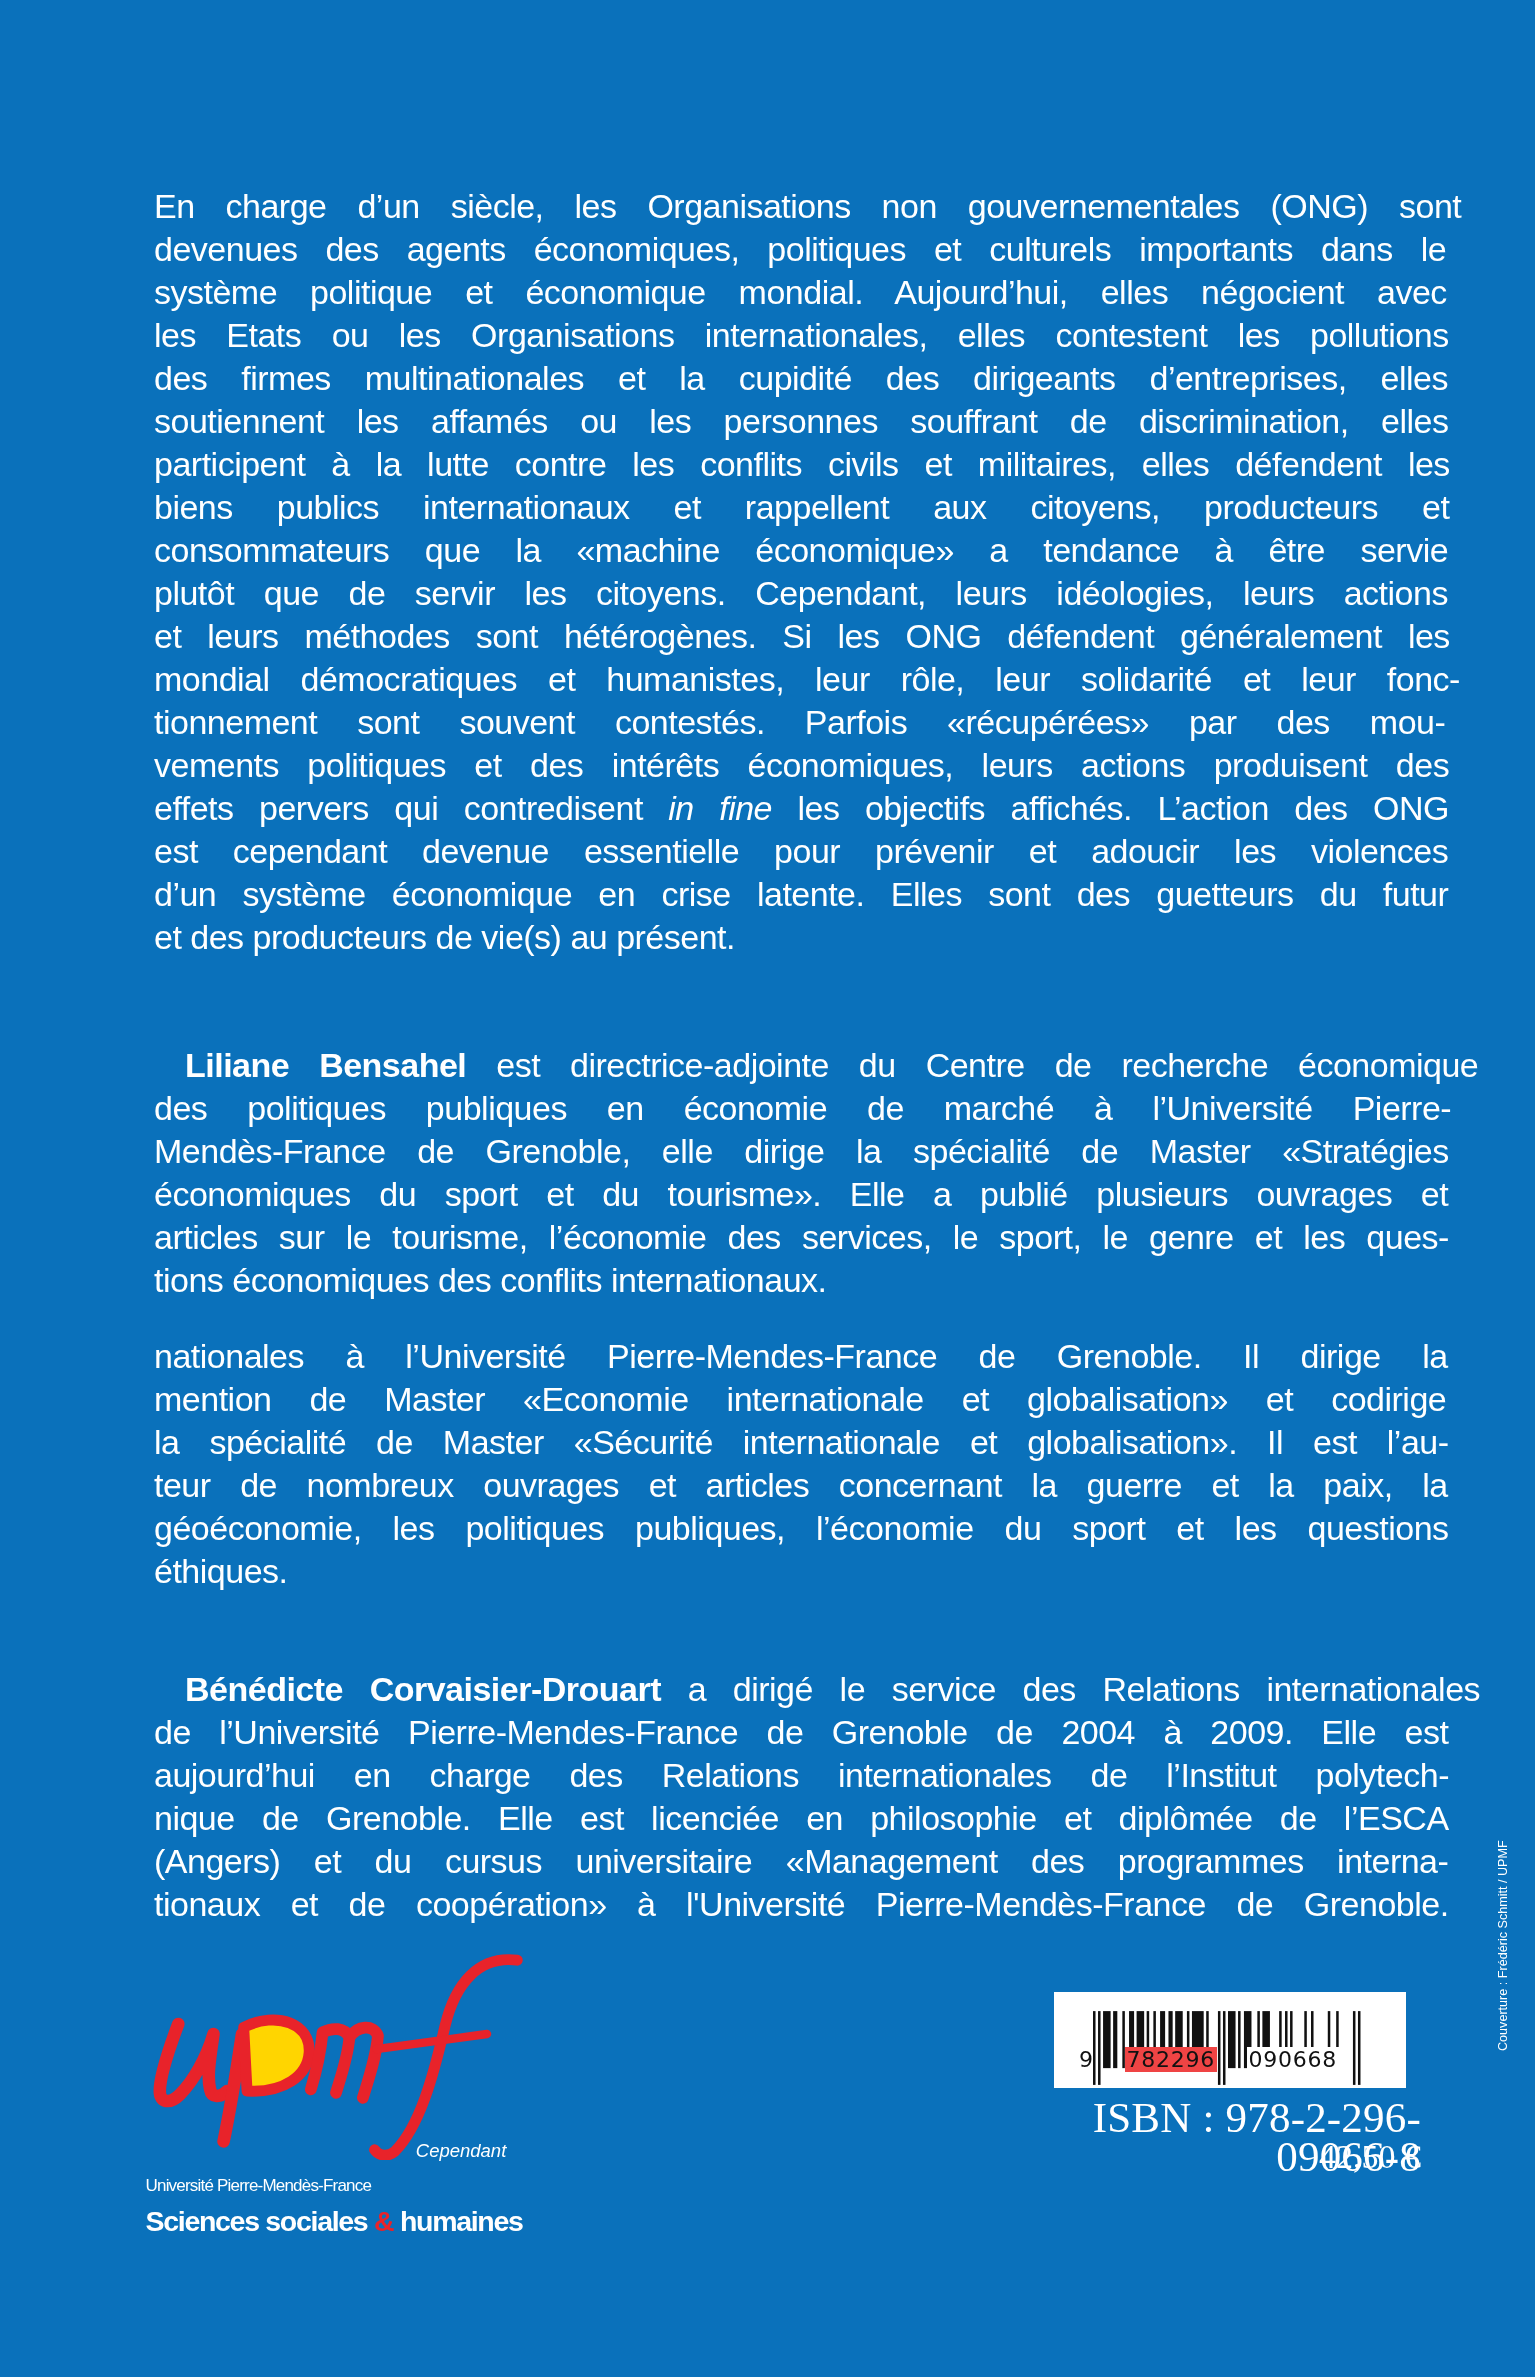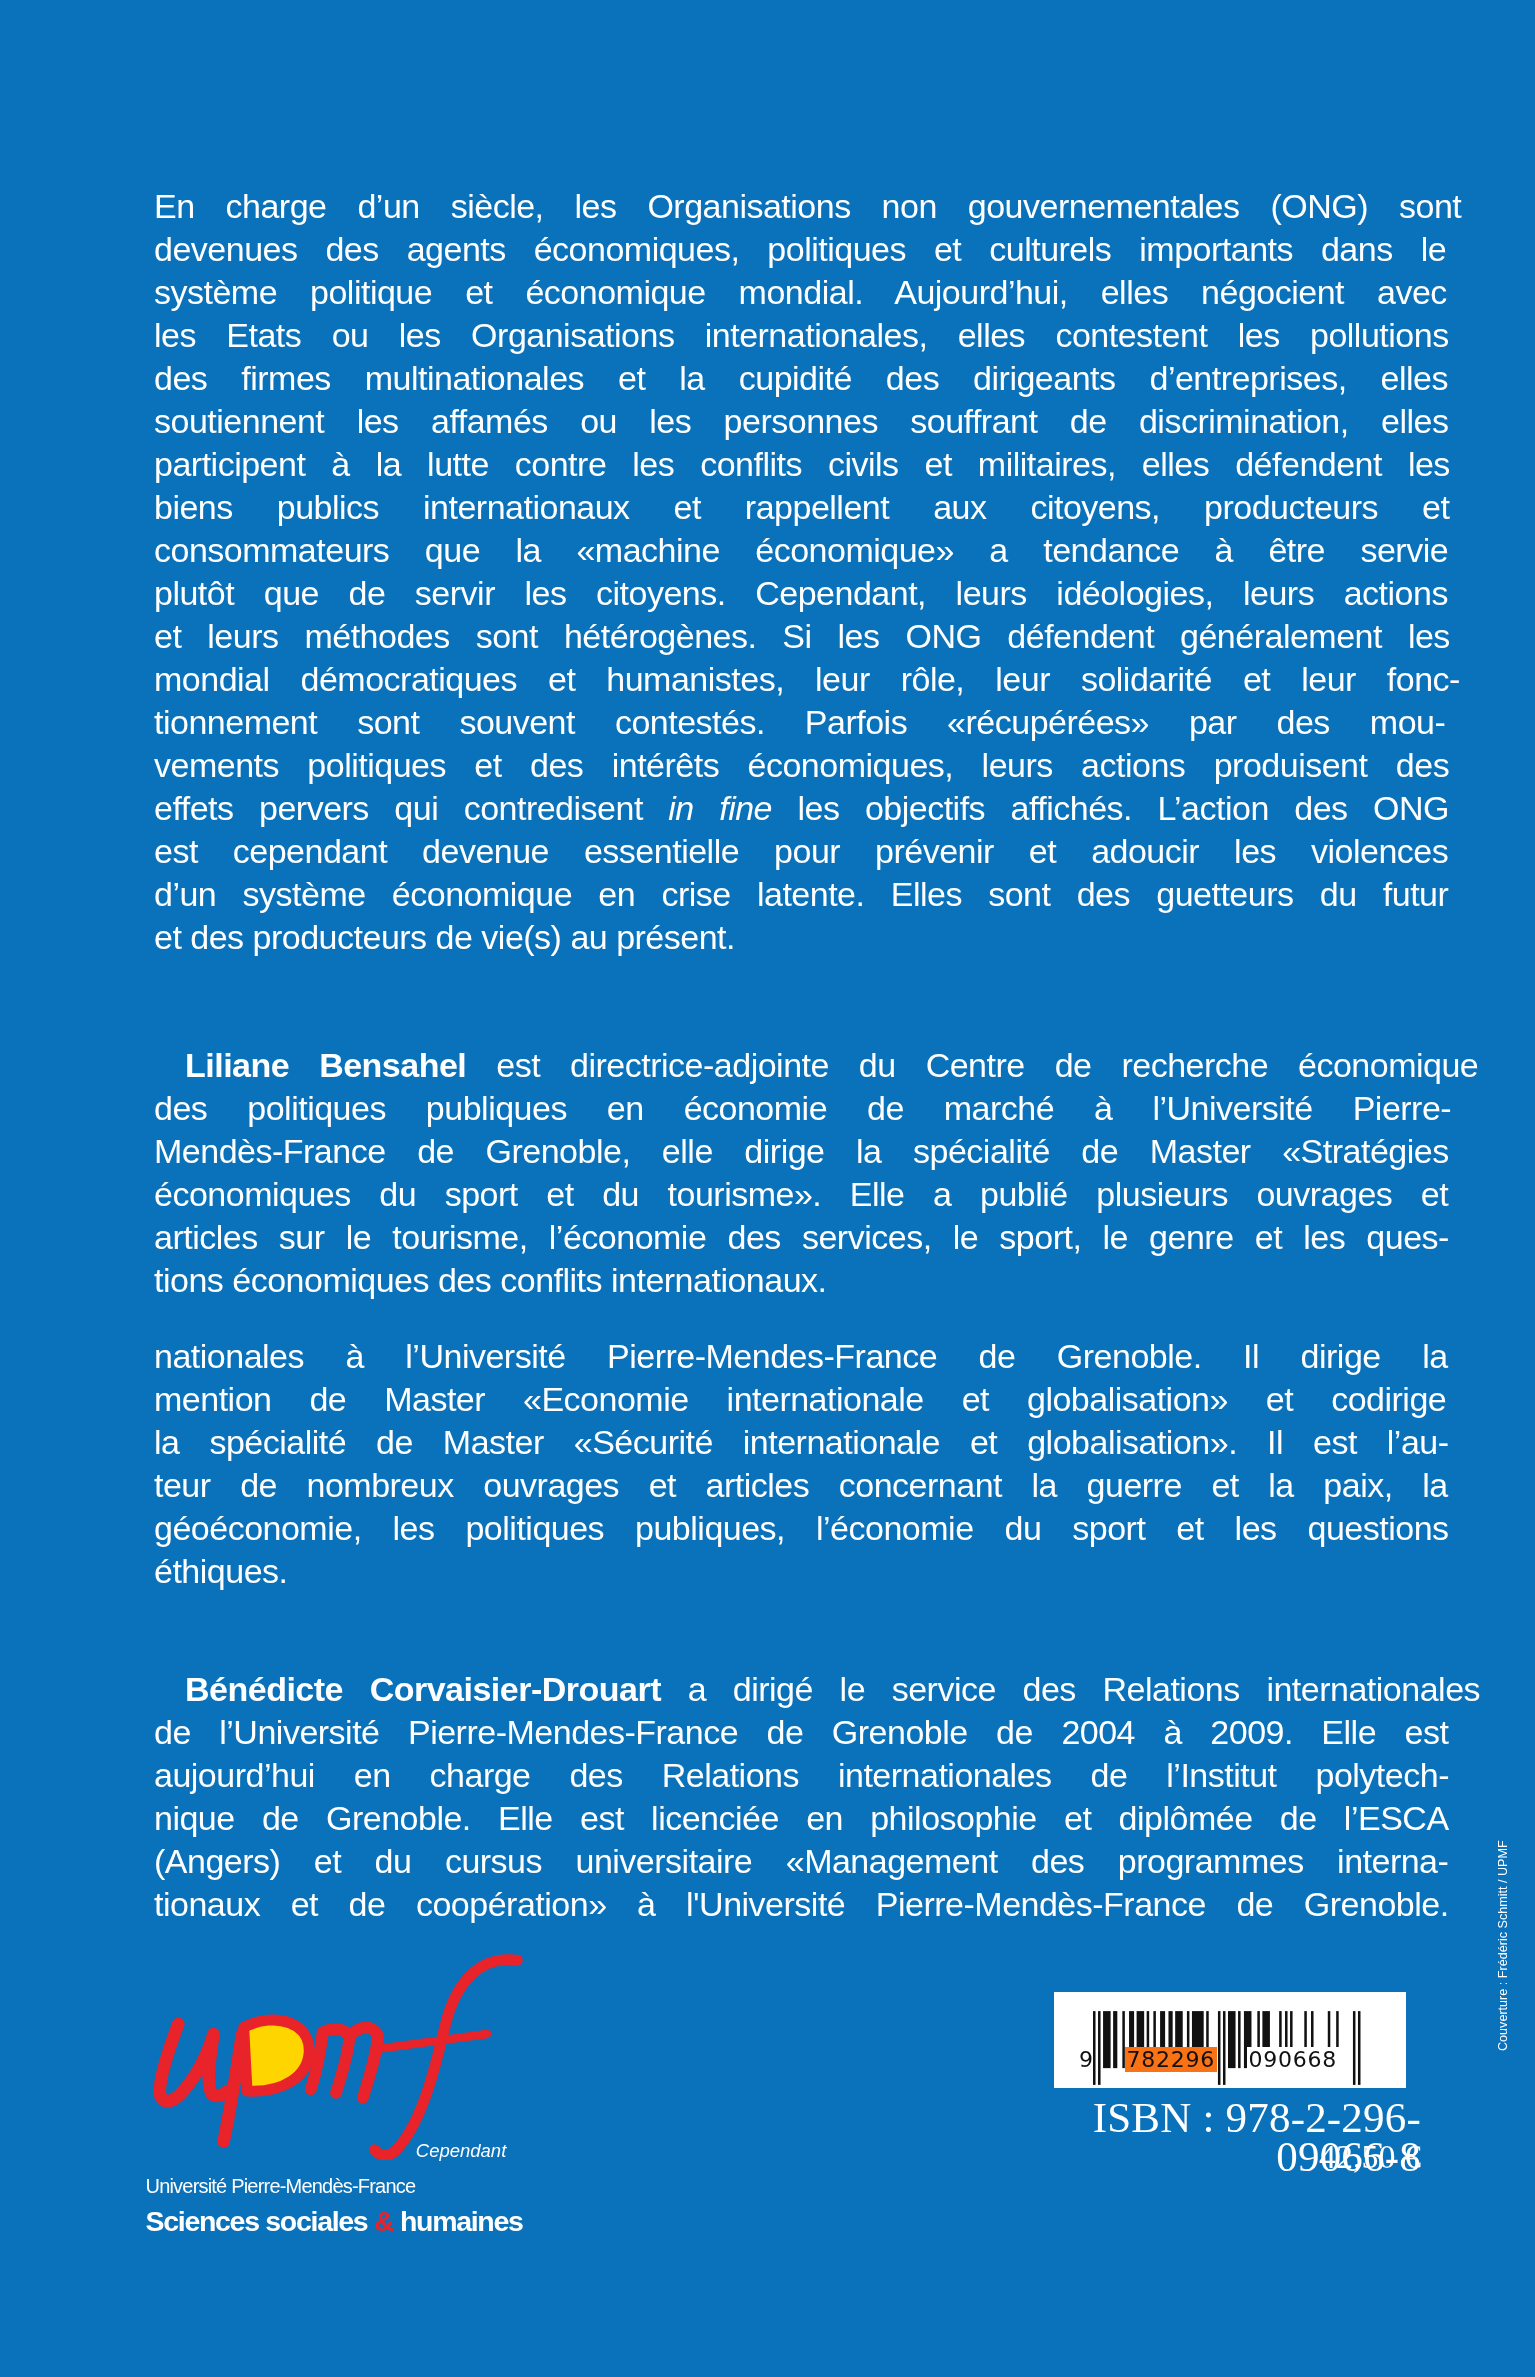--- a/index.html
+++ b/index.html
@@ -60,21 +60,21 @@
 
   
   .logo { position: absolute; left: 143px; top: 1950px; width: 386px; height: 294px; }
   .logo svg { position: absolute; left: 0; top: 0; }
   .logo-grenoble {
     position: absolute; right: 22.7px; top: 190px;
     font-size: 18.5px; font-style: italic; line-height: 22px;
   }
   .logo-univ {
     position: absolute; left: 2.5px; top: 221px;
-    font-size: 20px; line-height: 30px; letter-spacing: -0.8px; white-space: nowrap;
+    font-size: 17px; line-height: 30px; letter-spacing: -0.8px; white-space: nowrap;
   }
   .logo-dept {
     position: absolute; left: 2.5px; top: 254px;
     font-size: 28.5px; font-weight: bold; line-height: 34px; letter-spacing: -1.3px; white-space: nowrap;
   }
   .logo-amp { color: #e8232a; }
 </style>
 </head>
 <body>
 
@@ -178,20 +178,20 @@
       <rect x="252" y="0" width="3" height="68"></rect>
         <rect x="260" y="0" width="3" height="68"></rect>
       <rect x="280" y="0" width="3" height="68"></rect>
         <rect x="290" y="0" width="3" height="68"></rect>
       <rect x="310" y="0" width="3" height="88"></rect>
         <rect x="316" y="0" width="3" height="88"></rect>
     </g>
   </svg>
   <div class="barcode-digits">
     <span style="position:absolute;left:13.4px;top:0;">9</span>
-    <span style="position:absolute;left:59px;top:0;background:#f97316;padding:0 1.7px;">782296</span>
+    <span style="position:absolute;left:59px;top:0;background:#ef4444;padding:0 1.7px;">782296</span>
     <span style="position:absolute;left:181px;top:0;background:#fff;padding:0 1.7px;">090668</span>
   </div>
 </div>
 
 <div class="isbn-text">ISBN : 978-2-296-09066-8</div>
 <div class="price-text">42,50 €</div>
 
 
 </body></html>

